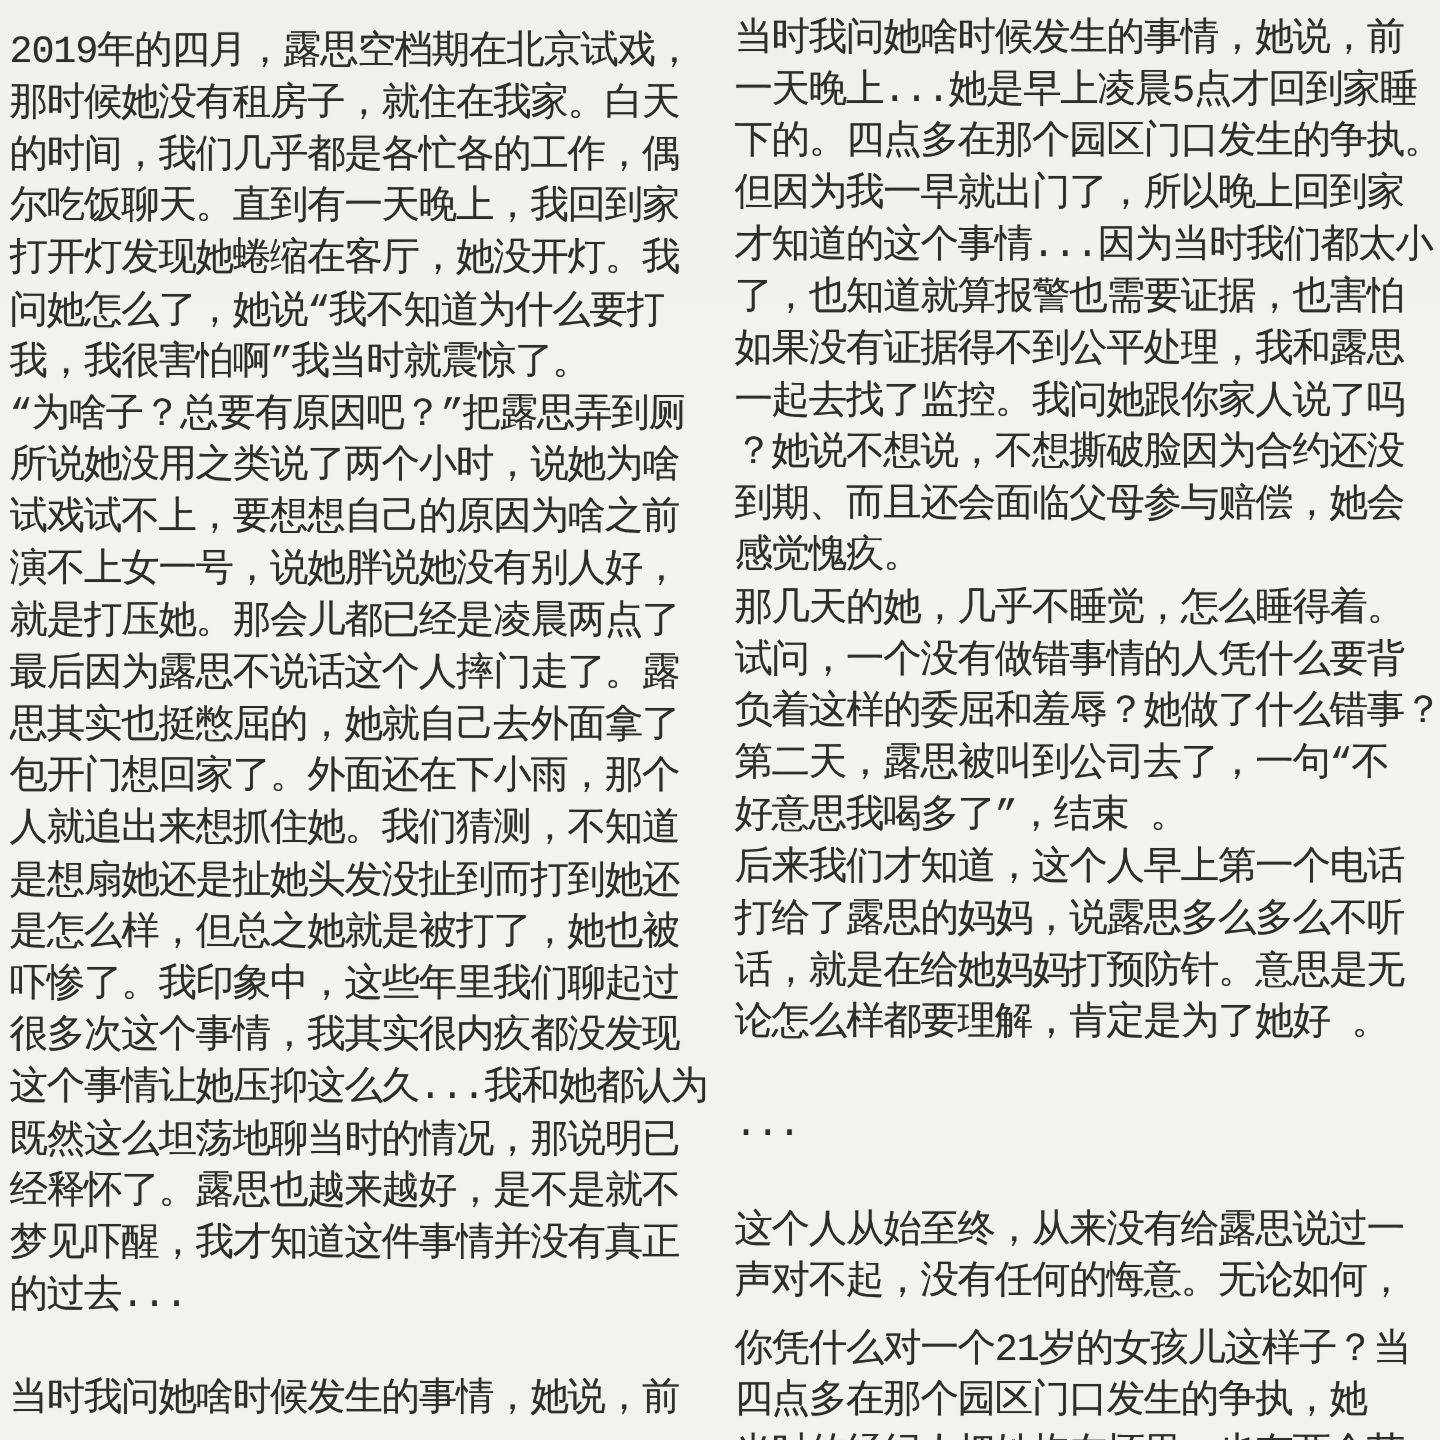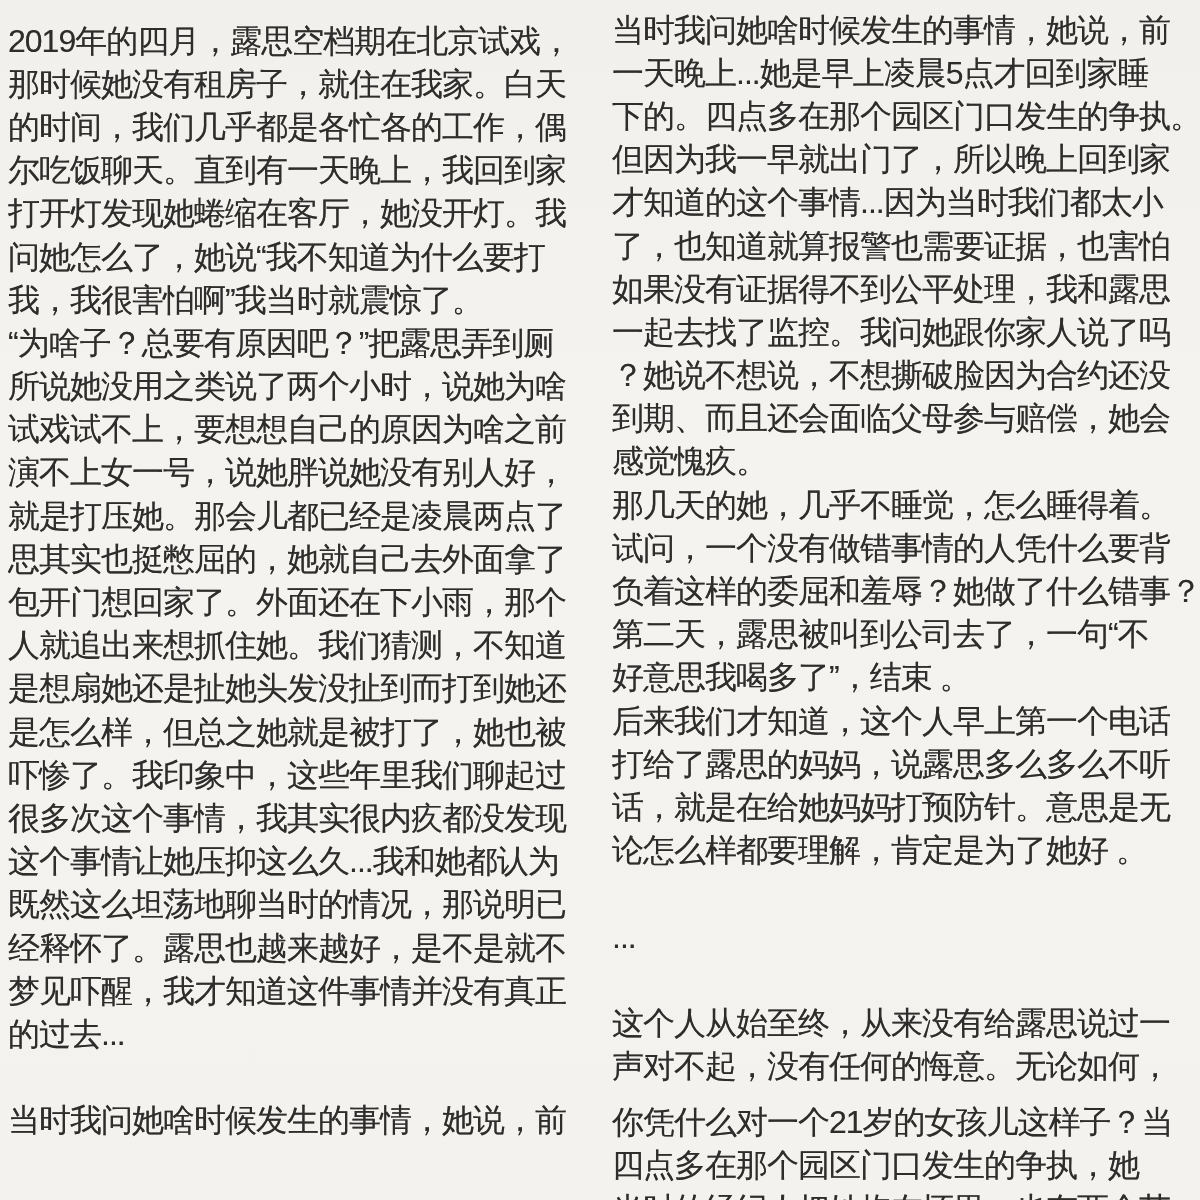--- a/index.html
+++ b/index.html
@@ -10,20 +10,21 @@
     overflow: hidden;
     background: #f3f2ef;
     font-family: "Liberation Sans", "DejaVu Sans", sans-serif;
   }
   .page {
     position: relative;
     width: 1200px;
     height: 1200px;
     background: linear-gradient(180deg, #f1f0ed 0%, #f4f3f0 40%, #f3f2ef 100%);
     overflow: hidden;
+    font-family: Liberation Mono, monospace;
   }
   .text-col {
     position: absolute;
     top: 0;
     height: 1200px;
     overflow: hidden;
     box-sizing: border-box;
   }
   .col-left  { left: 8px;   width: 588px; padding-top: 20px; }
   .col-right { left: 612px; width: 588px; padding-top: 9px;  }
@@ -49,20 +50,21 @@
       <div class="line" style="color: rgb(46, 45, 43);">的时间，我们几乎都是各忙各的工作，偶</div>
       <div class="line" style="color: rgb(46, 45, 43);">尔吃饭聊天。直到有一天晚上，我回到家</div>
       <div class="line" style="color: rgb(46, 45, 43);">打开灯发现她蜷缩在客厅，她没开灯。我</div>
       <div class="line" style="color: rgb(46, 45, 43);">问她怎么了，她说“我不知道为什么要打</div>
       <div class="line" style="color: rgb(46, 45, 43);">我，我很害怕啊”我当时就震惊了。</div>
       <div class="line" style="color: rgb(46, 45, 43);">“为啥子？总要有原因吧？”把露思弄到厕</div>
       <div class="line" style="color: rgb(46, 45, 43);">所说她没用之类说了两个小时，说她为啥</div>
       <div class="line" style="color: rgb(46, 45, 43);">试戏试不上，要想想自己的原因为啥之前</div>
       <div class="line" style="color: rgb(46, 45, 43);">演不上女一号，说她胖说她没有别人好，</div>
       <div class="line" style="color: rgb(46, 45, 43);">就是打压她。那会儿都已经是凌晨两点了</div>
+      <div class="line" style="color: rgb(46, 45, 43);">最后因为露思不说话这个人摔门走了。露</div>
       <div class="line" style="color: rgb(46, 45, 43);">思其实也挺憋屈的，她就自己去外面拿了</div>
       <div class="line" style="color: rgb(46, 45, 43);">包开门想回家了。外面还在下小雨，那个</div>
       <div class="line" style="color: rgb(46, 45, 43);">人就追出来想抓住她。我们猜测，不知道</div>
       <div class="line" style="color: rgb(46, 45, 43);">是想扇她还是扯她头发没扯到而打到她还</div>
       <div class="line" style="color: rgb(46, 45, 43);">是怎么样，但总之她就是被打了，她也被</div>
       <div class="line" style="color: rgb(46, 45, 43);">吓惨了。我印象中，这些年里我们聊起过</div>
       <div class="line" style="color: rgb(46, 45, 43);">很多次这个事情，我其实很内疚都没发现</div>
       <div class="line" style="color: rgb(46, 45, 43);">这个事情让她压抑这么久...我和她都认为</div>
       <div class="line" style="color: rgb(46, 45, 43);">既然这么坦荡地聊当时的情况，那说明已</div>
       <div class="line" style="color: rgb(46, 45, 43);">经释怀了。露思也越来越好，是不是就不</div>

